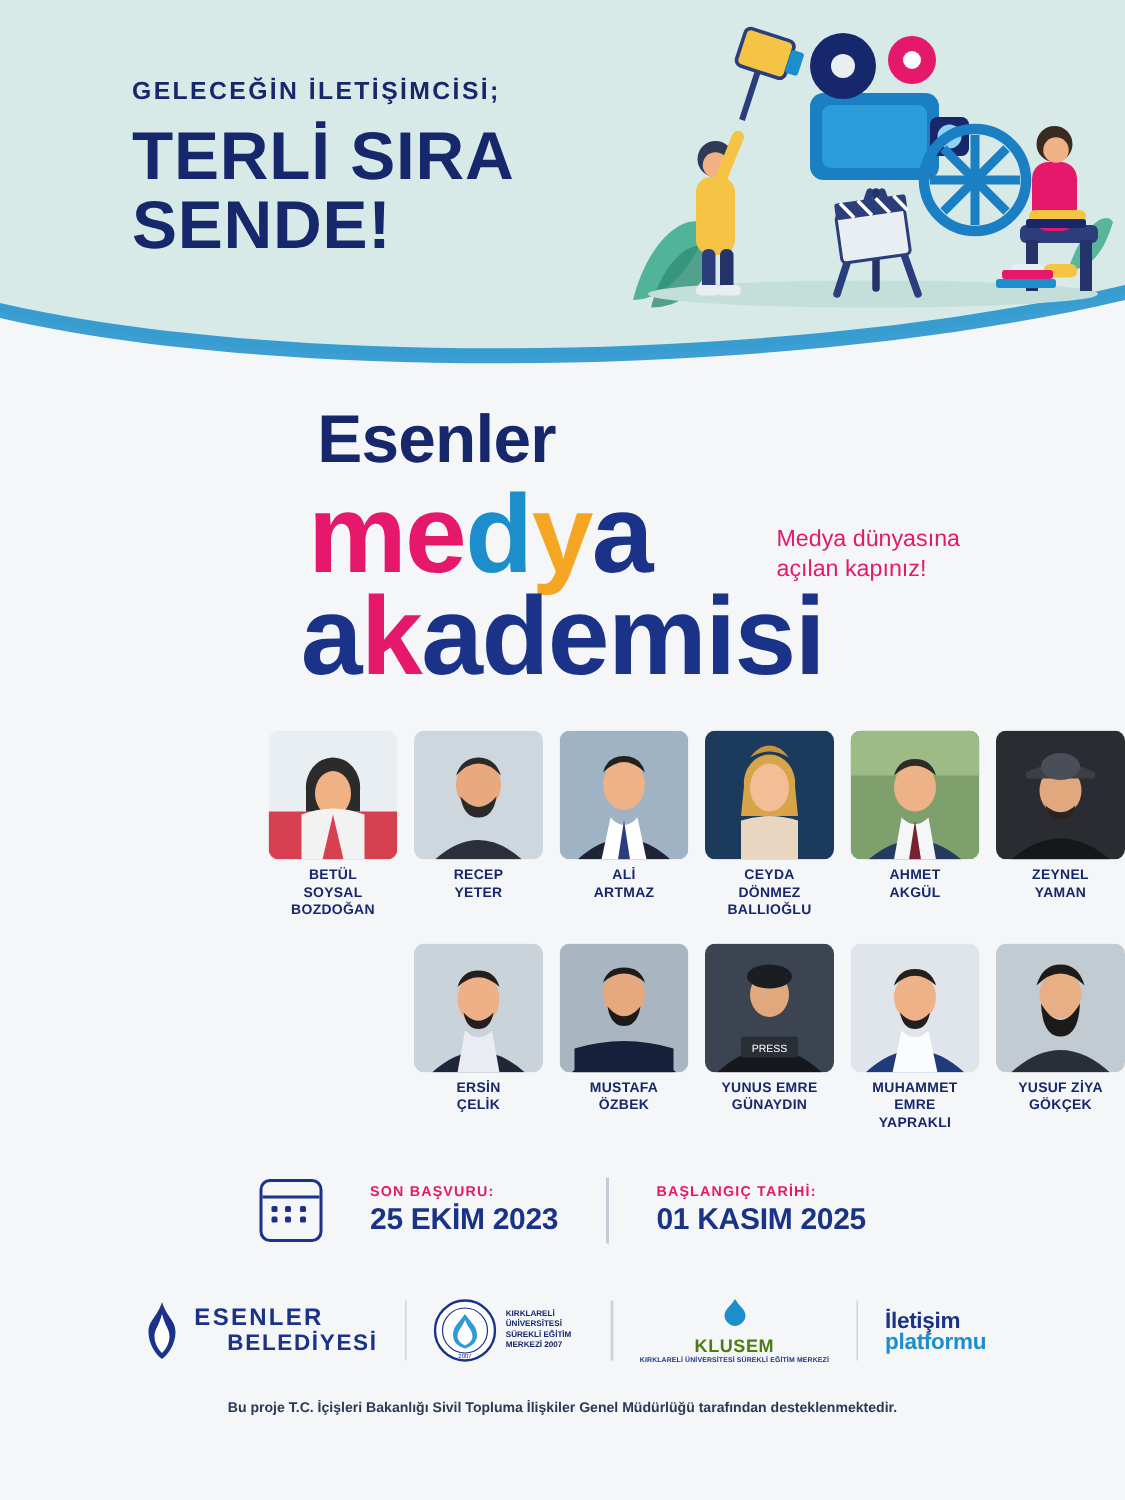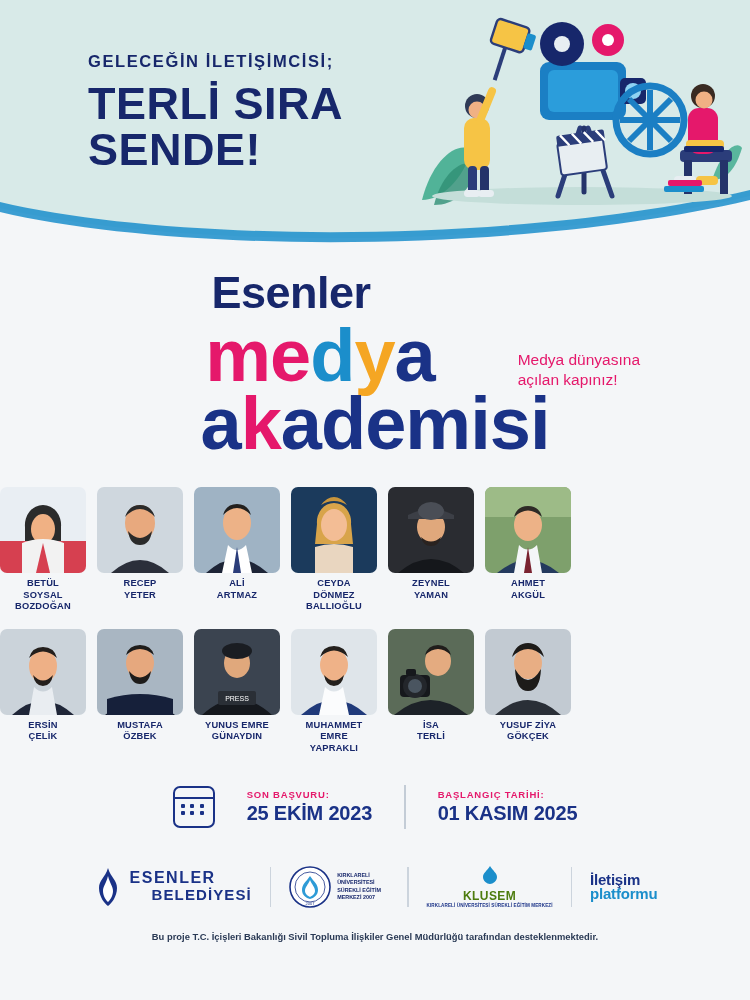--- a/index.html
+++ b/index.html
@@ -96,21 +96,21 @@
     text-align: left;
     font-size: 15.5px;
     color: #e5186b;
     line-height: 1.3;
     font-weight: 500;
   }
 
   
   .grid {
     display: flex;
-    justify-content: flex-start;
+    justify-content: flex-end;
     gap: 11px;
     margin-top: 26px;
   }
   .grid.second { margin-top: 16px; }
   .card { width: 86px; }
   .photo {
     width: 86px; height: 86px;
     border-radius: 7px;
     overflow: hidden;
     position: relative;
@@ -383,51 +383,51 @@
     <div class="name">
       <div>CEYDA</div>
       <div>DÖNMEZ</div>
       <div>BALLIOĞLU</div>
     </div>
   </div>
 
   <div class="card">
     <div class="photo">
       <svg width="86" height="86" viewBox="0 0 86 86">
-        <rect width="86" height="86" fill="#2a2c31"></rect>
-        <path d="M10,86 q33,-28 66,0z" fill="#15171b"></path>
-        <ellipse cx="43" cy="40" rx="14" ry="16" fill="#e0a87c"></ellipse>
-        <path d="M20,28 q23,-12 46,0 l0,4 -46,0z" fill="#3c3f46"></path>
-        <ellipse cx="43" cy="24" rx="13" ry="9" fill="#4a4e56"></ellipse>
-        <path d="M33,50 q10,9 20,0 q-2,9 -10,9 q-8,0 -10,-9z" fill="#2a2320"></path>
-      </svg>
-    </div>
-    <div class="name">
-      <div>ZEYNEL</div>
-      <div>YAMAN</div>
-    </div>
-  </div>
-
-  <div class="card">
-    <div class="photo">
-      <svg width="86" height="86" viewBox="0 0 86 86">
         <rect width="86" height="86" fill="#7ea06c"></rect>
         <rect y="0" width="86" height="30" fill="#9dbb87"></rect>
         <path d="M12,86 q31,-26 62,0z" fill="#243a5e"></path>
         <ellipse cx="43" cy="38" rx="14" ry="16" fill="#edb287"></ellipse>
         <path d="M29,30 q14,-13 28,0 q-3,-11 -14,-11 q-11,0 -14,11z" fill="#2e2a26"></path>
         <path d="M34,58 q9,9 18,0 l5,28 -28,0z" fill="#f4f6f8"></path>
         <path d="M43,60 l-4,26 8,0z" fill="#7a2330"></path>
       </svg>
     </div>
     <div class="name">
       <div>AHMET</div>
       <div>AKGÜL</div>
     </div>
   </div>
+
+  <div class="card">
+    <div class="photo">
+      <svg width="86" height="86" viewBox="0 0 86 86">
+        <rect width="86" height="86" fill="#2a2c31"></rect>
+        <path d="M10,86 q33,-28 66,0z" fill="#15171b"></path>
+        <ellipse cx="43" cy="40" rx="14" ry="16" fill="#e0a87c"></ellipse>
+        <path d="M20,28 q23,-12 46,0 l0,4 -46,0z" fill="#3c3f46"></path>
+        <ellipse cx="43" cy="24" rx="13" ry="9" fill="#4a4e56"></ellipse>
+        <path d="M33,50 q10,9 20,0 q-2,9 -10,9 q-8,0 -10,-9z" fill="#2a2320"></path>
+      </svg>
+    </div>
+    <div class="name">
+      <div>ZEYNEL</div>
+      <div>YAMAN</div>
+    </div>
+  </div>
 </div>
 
 <div class="grid second">
 
   <div class="card">
     <div class="photo">
       <svg width="86" height="86" viewBox="0 0 86 86">
         <rect width="86" height="86" fill="#cbd3da"></rect>
         <path d="M12,86 q31,-28 62,0z" fill="#1f2638"></path>
         <ellipse cx="43" cy="37" rx="14" ry="17" fill="#eeb086"></ellipse>
@@ -487,39 +487,20 @@
         <path d="M34,58 q9,9 18,0 l6,28 -30,0z" fill="#fbfcfd"></path>
       </svg>
     </div>
     <div class="name">
       <div>MUHAMMET</div>
       <div>EMRE</div>
       <div>YAPRAKLI</div>
     </div>
   </div>
 
-  <div class="card">
-    <div class="photo">
-      <svg width="86" height="86" viewBox="0 0 86 86">
-        <rect width="86" height="86" fill="#5b6b58"></rect>
-        <path d="M6,86 q36,-30 74,0z" fill="#1d2228"></path>
-        <ellipse cx="50" cy="32" rx="13" ry="15" fill="#e4ab80"></ellipse>
-        <path d="M37,26 q13,-12 26,0 q-3,-10 -13,-10 q-10,0 -13,10z" fill="#201d1b"></path>
-
-        <rect x="12" y="46" width="30" height="22" rx="4" fill="#16181c"></rect>
-        <circle cx="27" cy="57" r="12" fill="#23262b"></circle>
-        <circle cx="27" cy="57" r="7" fill="#4a5560"></circle>
-        <rect x="18" y="40" width="10" height="7" rx="2" fill="#16181c"></rect>
-      </svg>
-    </div>
-    <div class="name">
-      <div>İSA</div>
-      <div>TERLİ</div>
-    </div>
-  </div>
 
   <div class="card">
     <div class="photo">
       <svg width="86" height="86" viewBox="0 0 86 86">
         <rect width="86" height="86" fill="#c2cad2"></rect>
         <path d="M10,86 q33,-30 66,0z" fill="#2a2f37"></path>
         <ellipse cx="43" cy="34" rx="14" ry="16" fill="#e8ae84"></ellipse>
         <path d="M27,28 q16,-16 32,0 q-4,-14 -16,-14 q-12,0 -16,14z" fill="#1d1b19"></path>
         <path d="M30,40 q13,22 26,0 q-1,22 -13,22 q-12,0 -13,-22z" fill="#1d1b19"></path>
       </svg>

